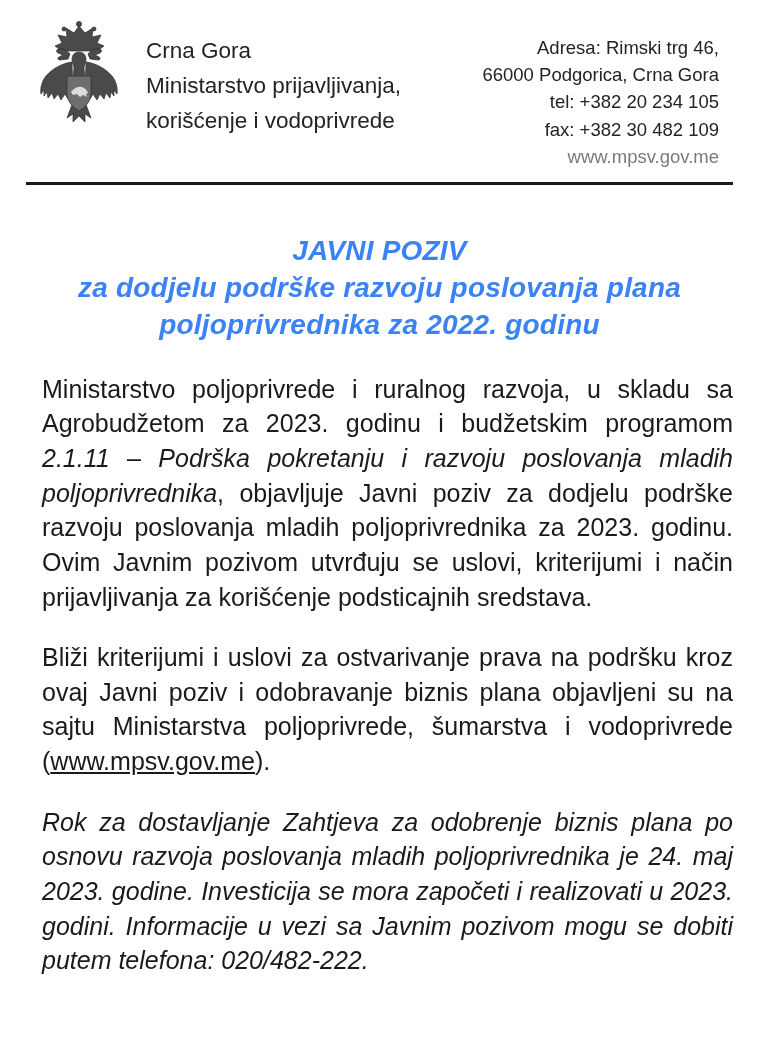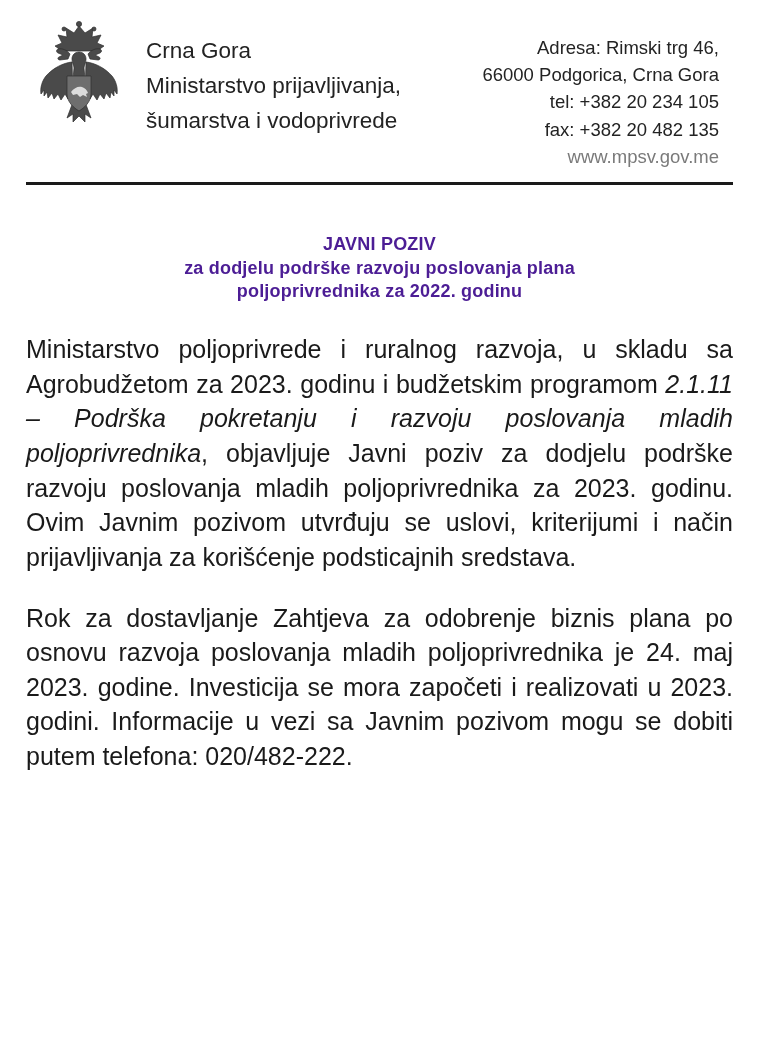--- a/index.html
+++ b/index.html
@@ -71,40 +71,42 @@
     margin: 2px 0 0 0;
   }
 
   
   .title-block {
     text-align: center;
     margin-top: 48px;
     margin-bottom: 8px;
   }
   .title-block div {
-    font-size: 18px;
+    font-size: 28px;
     font-weight: bold;
     line-height: 1.32;
     letter-spacing: 0.2px;
-    color: #4c1d95;
+    color: #3b82f6;
+    font-style: italic;
   }
 
   
   .body-text {
     margin-top: 28px;
+    margin-left: 16px;
   }
   .para {
     font-size: 25px;
     line-height: 1.385;
     text-align: justify;
     text-justify: inter-word;
     color: #1a1a1a;
     margin: 0 0 26px 0;
   }
-  .para:last-child { margin-bottom: 0; }
+  .para:last-child { margin-bottom: 0; font-style: italic; }
   .ital { font-style: italic; }
   .link {
     color: #1a1a1a;
     text-decoration: underline;
   }
 </style>
 </head>
 <body>
 
 <div class="page">
@@ -134,42 +136,43 @@
 
           <path d="M41 56 h24 v18 c0 8 -7 14 -12 17 -5 -3 -12 -9 -12 -17 Z" fill="#6e6e6e"></path>
 
           <path d="M45 72 c3 -4 7 -6 11 -5 3 1 5 3 6 6 l-2 1 1 3 -4 -2 -3 2 -3 -3 -4 1 Z" fill="#dcdcdc" stroke="none"></path>
         </g>
       </svg>
 
       <div class="ministry-lines">
         <div>Crna Gora</div>
         <div>Ministarstvo prijavljivanja,</div>
-        <div>šumarstva i vodoprivrede</div>
+        <div>korišćenje i vodoprivrede</div>
       </div>
     </div>
 
     <div class="lh-right">
       <div>Adresa: Rimski trg 46,</div>
       <div>66000 Podgorica, Crna Gora</div>
       <div>tel: +382 20 234 105</div>
-      <div>fax: +382 20 482 135</div>
+      <div>fax: +382 30 482 109</div>
       <div class="web">www.mpsv.gov.me</div>
     </div>
   </div>
 
   <div class="rule"></div>
 
   <div class="title-block">
     <div>JAVNI POZIV</div>
     <div>za dodjelu podrške razvoju poslovanja plana</div>
     <div>poljoprivrednika za 2022. godinu</div>
   </div>
 
   <div class="body-text">
 
     <p class="para"><span>Ministarstvo poljoprivrede i ruralnog razvoja, u skladu sa Agrobudžetom za 2023. godinu i budžetskim programom </span><span class="ital">2.1.11 – Podrška pokretanju i razvoju poslovanja mladih poljoprivrednika</span><span>, objavljuje Javni poziv za dodjelu podrške razvoju poslovanja mladih poljoprivrednika za 2023. godinu. Ovim Javnim pozivom utvrđuju se uslovi, kriterijumi i način prijavljivanja za korišćenje podsticajnih sredstava.</span></p>
 
+    <p class="para"><span>Bliži kriterijumi i uslovi za ostvarivanje prava na podršku kroz ovaj Javni poziv i odobravanje biznis plana objavljeni su na sajtu Ministarstva poljoprivrede, šumarstva i vodoprivrede (</span><span class="link">www.mpsv.gov.me</span><span>).</span></p>
 
     <p class="para">Rok za dostavljanje Zahtjeva za odobrenje biznis plana po osnovu razvoja poslovanja mladih poljoprivrednika je 24. maj 2023. godine. Investicija se mora započeti i realizovati u 2023. godini. Informacije u vezi sa Javnim pozivom mogu se dobiti putem telefona: 020/482-222.</p>
 
   </div>
 </div>
 
 </body></html>

